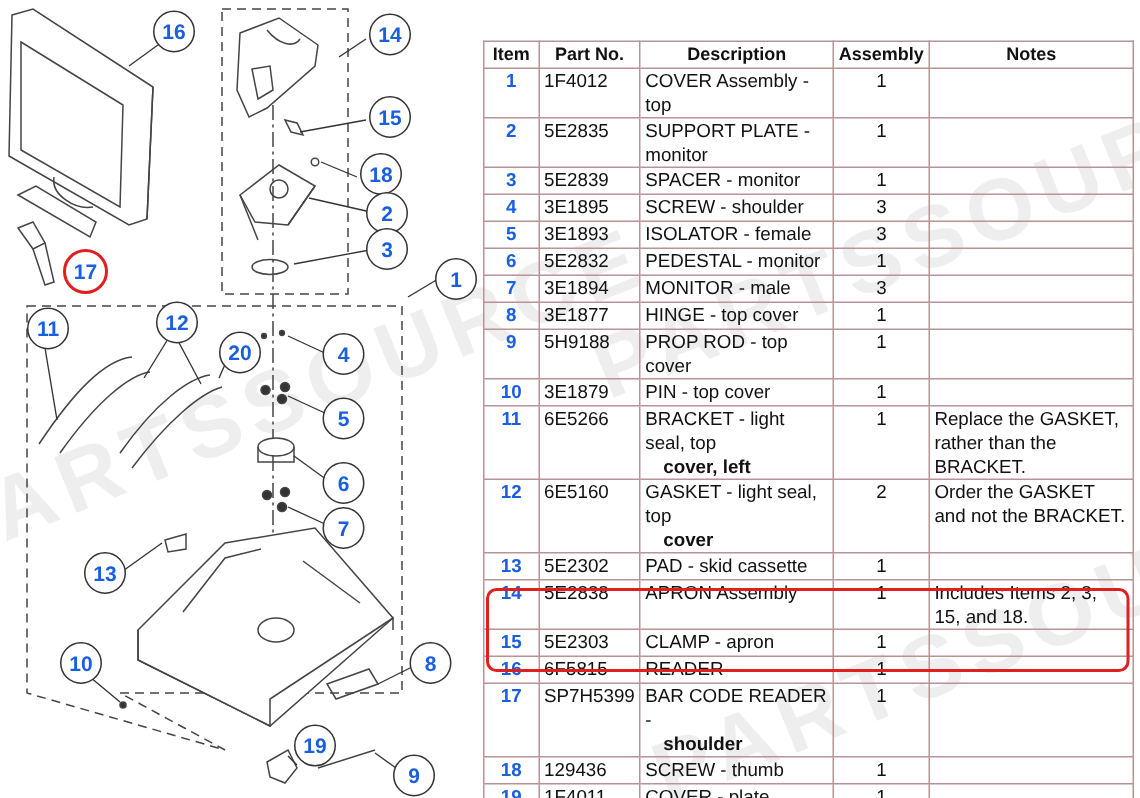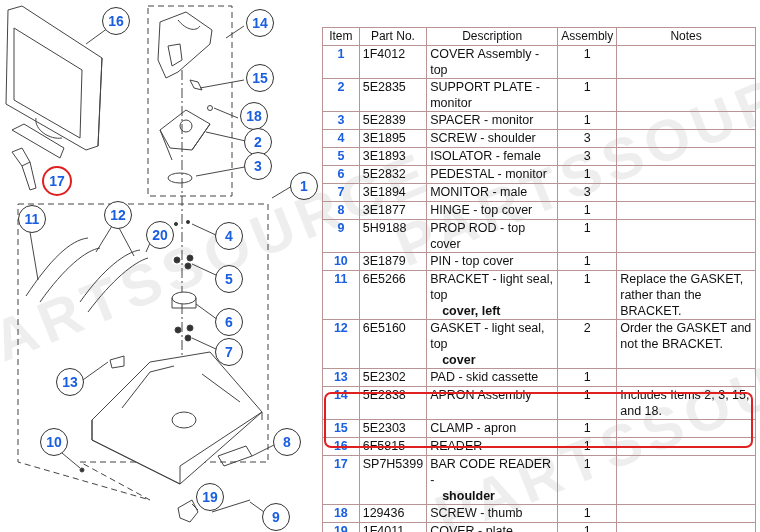--- a/index.html
+++ b/index.html
@@ -9,21 +9,21 @@
   #diagram { position:absolute; left:0; top:0; width:318px; height:532px; }
   #diagram svg { position:absolute; left:0; top:0; }
   .callout { position:absolute; width:26px; height:26px; border:1.3px solid #333; border-radius:50%;
              background:#fff; color:#1a5fe0; font-weight:bold; font-size:14px; line-height:26px;
              text-align:center; box-sizing:content-box; }
   .callout.red { border:2px solid #e02020; }
 
   
   #parts-table { position:absolute; left:322px; top:27px; width:434px; border-collapse:collapse; font-size:12.5px; color:#111; }
   #parts-table th, #parts-table td { border:1px solid #b89494; padding:0 3px; vertical-align:top; line-height:16px; }
-  #parts-table th { font-weight:normal; height:17px; text-align:center; font-size:12px; }
+  #parts-table th { font-weight:bold; height:17px; text-align:center; font-size:12px; }
   #parts-table td { height:17px; }
   #parts-table td.item { color:#1a5fe0; font-weight:bold; text-align:center; width:31px; }
   #parts-table td.part { text-align:left; width:54px; }
   #parts-table td.desc { width:136px;margin-top:20px; }
   #parts-table td.qty { text-align:center; width:38px; }
   #parts-table td.notes { width:146px; }
   .desc-line2 { display:block; padding-left:12px;font-weight:bold; }
 
   #highlight-box { position:absolute; left:324px; top:392px; width:425px; height:52px; border:2px solid #e02020; border-radius:7px; pointer-events:none; }
 

